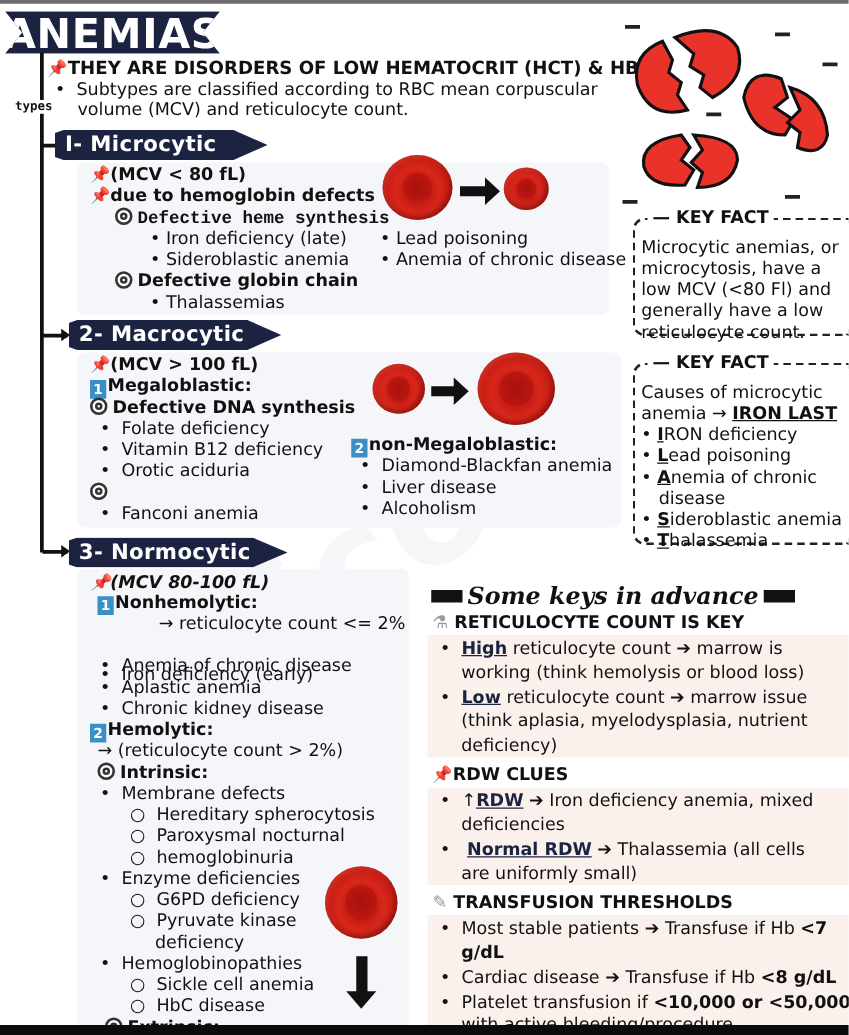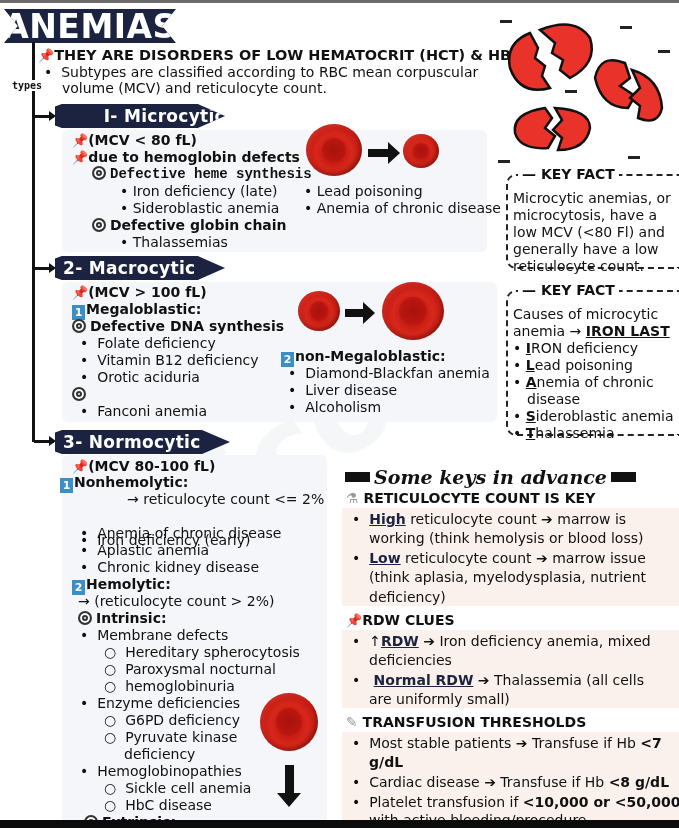--- a/index.html
+++ b/index.html
@@ -69,21 +69,21 @@
 <div class="trunk"></div>
 
 <div class="line b" style="left:38px; top:47px; font-size:14.5px;">
   <span class="pin">📌</span><span>THEY ARE DISORDERS OF LOW HEMATOCRIT (HCT) &amp; HB</span>
 </div>
 <div class="line" style="left:44px; top:64px;">• &nbsp;<span>Subtypes are classified according to RBC mean corpuscular</span></div>
 <div class="types-label">types</div>
 <div class="line" style="left:62px; top:80px;">volume (MCV) and reticulocyte count.</div>
 
 <div class="arrow-hook" style="left:34px; top:115px;"></div>
-<div class="sec" style="left:55px; top:104px; width:170px;justify-content:flex-end;">
+<div class="sec" style="left:44px; top:104px; width:170px;">
     <span>I- Microcytic</span>
   </div>
 <div class="panel" style="left:62px; top:130px; width:425px; height:122px;"></div>
 <div class="line b" style="left:72px; top:132px;"><span class="pin">📌</span><span>(MCV &lt; 80 fL)</span></div>
 <div class="line b" style="left:72px; top:149px;"><span class="pin">📌</span><span>due to hemoglobin defects</span></div>
 <div class="line b" style="left:92px; top:166px;font-family:Liberation Mono, monospace;"><span class="target"></span><span>Defective heme synthesis</span></div>
 <div class="line" style="left:120px; top:183px;">• <span>Iron deficiency (late)</span></div>
 <div class="line" style="left:120px; top:200px;">• <span>Sideroblastic anemia</span></div>
 <div class="line" style="left:304px; top:183px;">• <span>Lead poisoning</span></div>
 <div class="line" style="left:304px; top:200px;">• <span>Anemia of chronic disease</span></div>
@@ -112,22 +112,22 @@
 <div class="line b" style="left:281px; top:348px;"><span class="num">2</span><span>non-Megaloblastic:</span></div>
 <div class="line" style="left:288px; top:365px;">• &nbsp;<span>Diamond-Blackfan anemia</span></div>
 <div class="line" style="left:288px; top:382px;">• &nbsp;<span>Liver disease</span></div>
 <div class="line" style="left:288px; top:399px;">• &nbsp;<span>Alcoholism</span></div>
 
 <div class="arrow-hook" style="left:34px; top:440px;"></div>
 <div class="sec" style="left:55px; top:430px; width:175px;">
     <span>3- Normocytic</span>
   </div>
 <div class="panel" style="left:62px; top:455px; width:265px; height:370px;"></div>
-<div class="line b" style="left:72px; top:458px;"><span class="pin">📌</span><span>(MCV 80-100 fL)</span></div>
-<div class="line b" style="left:60px; top:474px;"><span class="num">1</span><span>Nonhemolytic:</span></div>
+<div class="line b" style="left:72px; top:458px;font-style:italic;"><span class="pin">📌</span><span>(MCV 80-100 fL)</span></div>
+<div class="line b" style="left:78px; top:474px;"><span class="num">1</span><span>Nonhemolytic:</span></div>
 <div class="line" style="left:103px; top:491px;margin-left:24px;">→ reticulocyte count &lt;= 2%</div>
 <div class="line" style="left:80px; top:508px;margin-top:24px;">• &nbsp;<span>Iron deficiency (early)</span></div>
 <div class="line" style="left:80px; top:525px;">• &nbsp;<span>Anemia of chronic disease</span></div>
 <div class="line" style="left:80px; top:542px;">• &nbsp;<span>Aplastic anemia</span></div>
 <div class="line" style="left:80px; top:559px;">• &nbsp;<span>Chronic kidney disease</span></div>
 <div class="line b" style="left:72px; top:576px;"><span class="num">2</span><span>Hemolytic:</span></div>
 <div class="line" style="left:78px; top:593px;">→ (reticulocyte count &gt; 2%)</div>
 <div class="line b" style="left:78px; top:610px;"><span class="target"></span><span>Intrinsic:</span></div>
 <div class="line" style="left:80px; top:627px;">• &nbsp;<span>Membrane defects</span></div>
 <div class="line" style="left:104px; top:644px;">○ &nbsp;<span>Hereditary spherocytosis</span></div>

